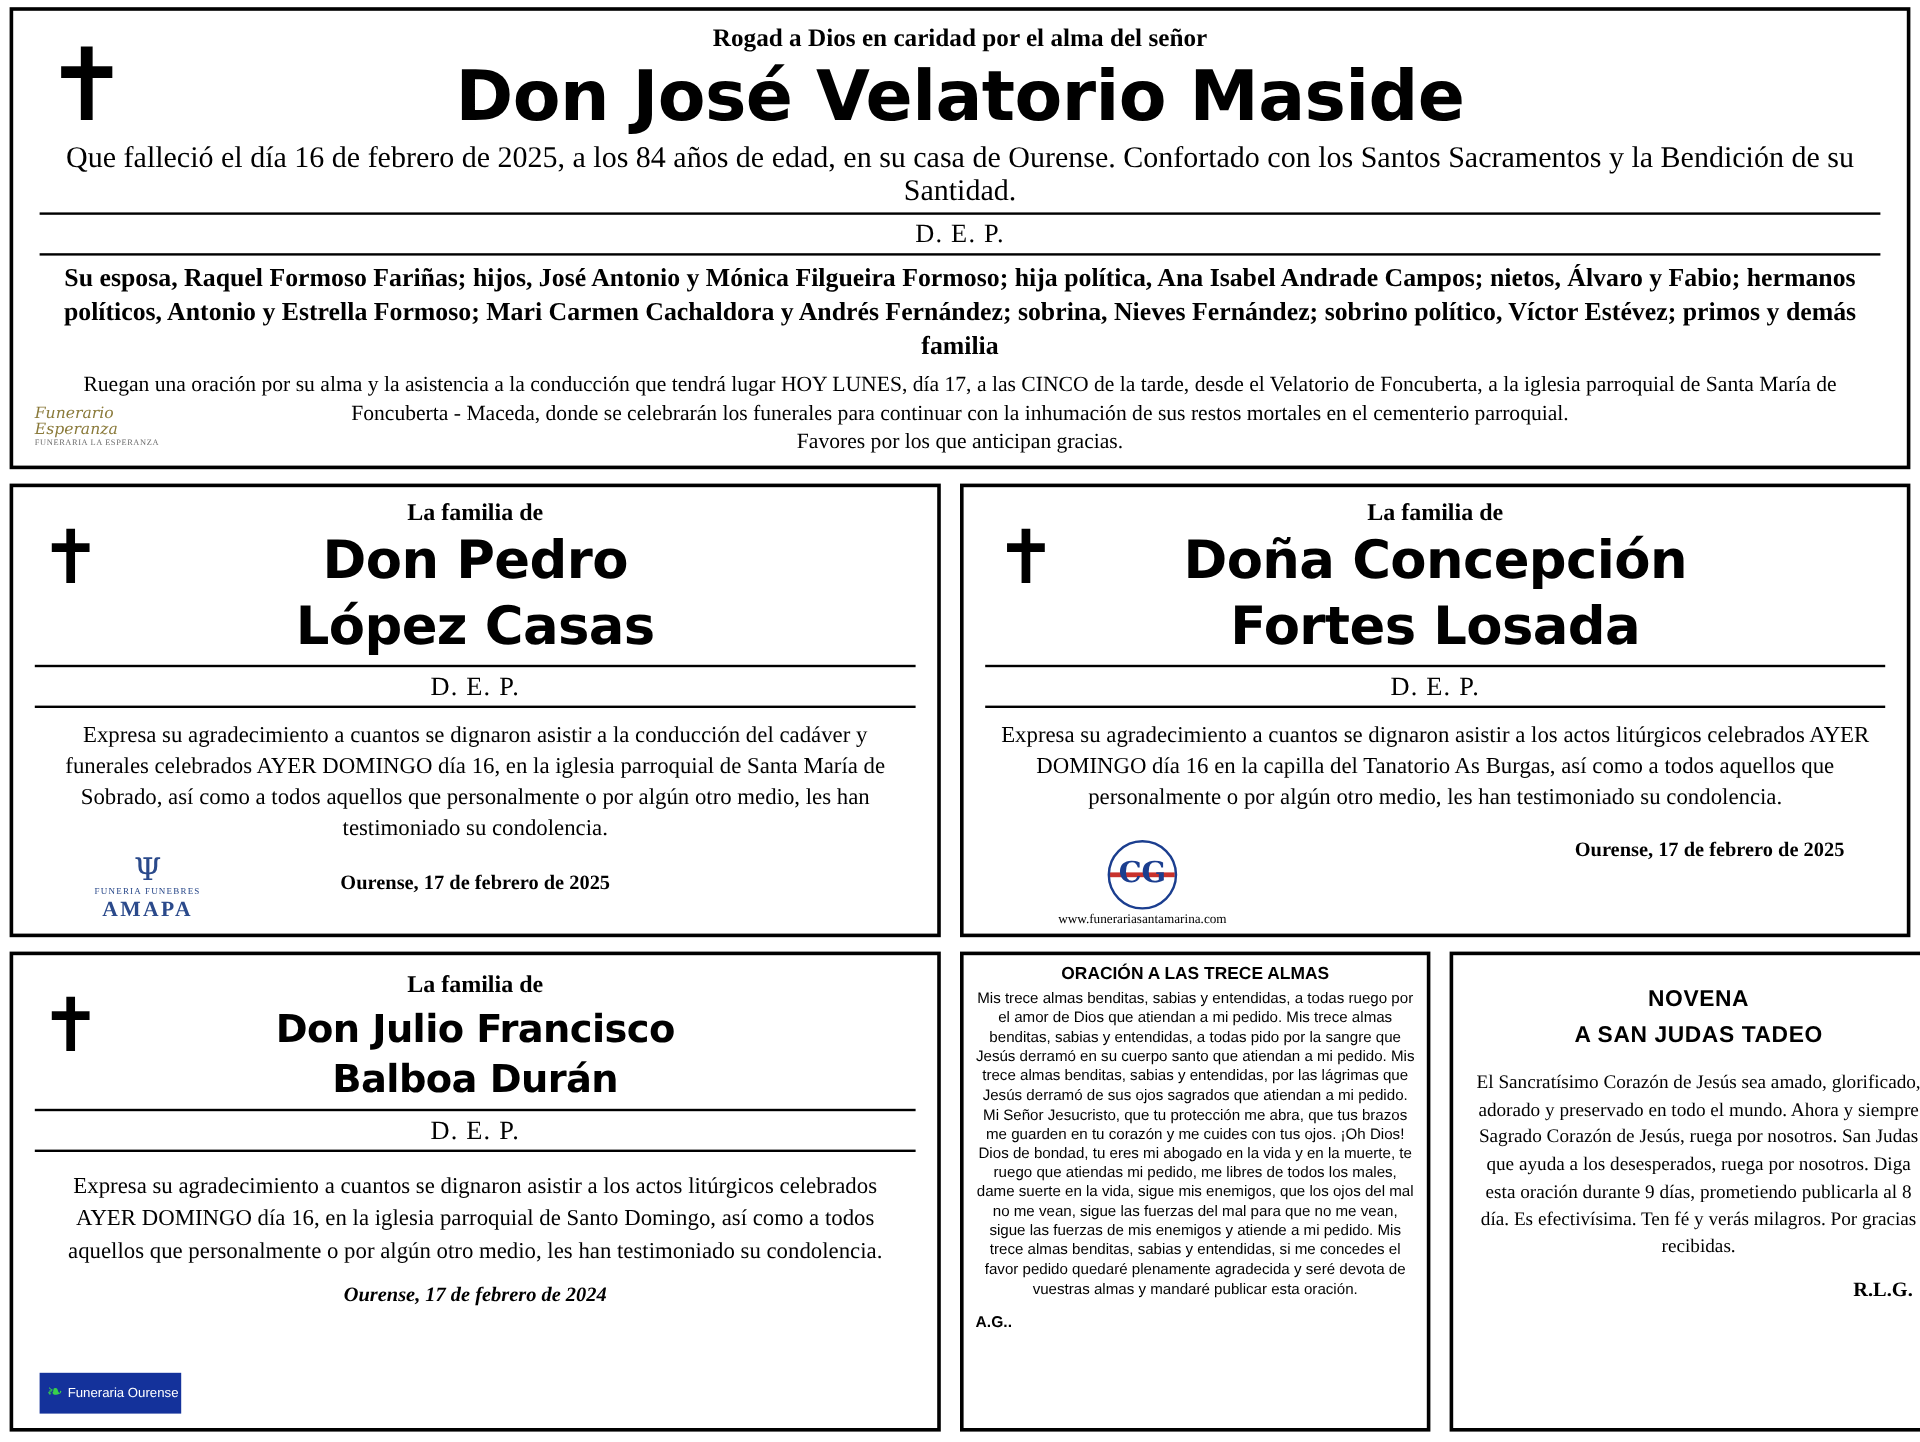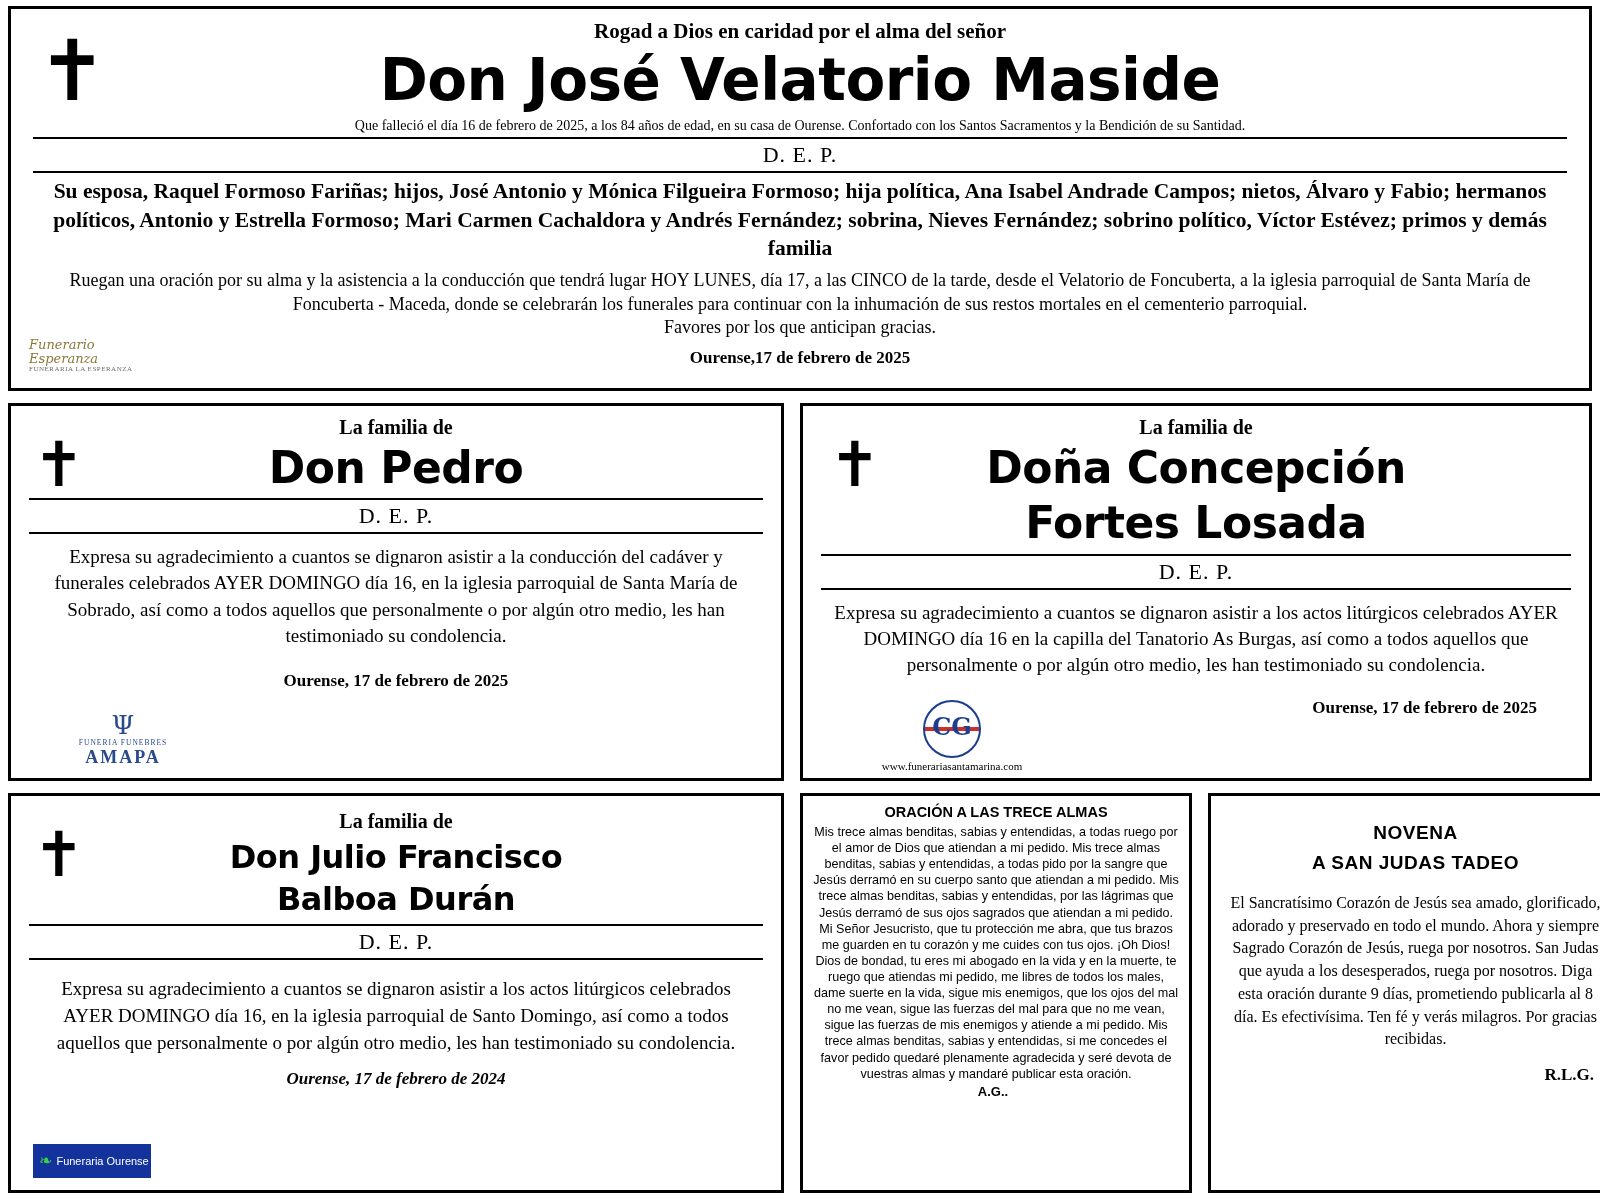--- a/index.html
+++ b/index.html
@@ -49,21 +49,21 @@
     font-size: 20px;
   }
   .deceased {
     text-align: center;
     font-family: "DejaVu Sans", sans-serif;
     font-weight: bold;
     letter-spacing: -0.5px;
   }
   .subline {
     text-align: center;
-    font-size: 14px;
+    font-size: 25px;
   }
   .rule {
     border-top: 2px solid #000;
     margin: 3px 0;
   }
   .dep {
     text-align: center;
     font-size: 22px;
     letter-spacing: 1px;
     margin: 1px 0 2px;
@@ -206,25 +206,25 @@
     font-family: "Liberation Sans", sans-serif;
     margin-bottom: 4px;
   }
   #prayer-trece .text {
     text-align: center;
     font-size: 12.6px;
     line-height: 1.28;
     font-family: "Liberation Sans", sans-serif;
   }
   #prayer-trece .signature {
-    text-align: center;
+    text-align: left;
     font-weight: bold;
     font-size: 13px;
     font-family: "Liberation Sans", sans-serif;
-    margin-top: 2px;
+    margin-top: 12px;
     padding-right: 6px;
   }
 
   
   #prayer-novena { left: 1208px; top: 793px; width: 415px; height: 400px; }
   #prayer-novena .inner { padding: 26px 16px 10px; }
   #prayer-novena .title {
     text-align: center;
     font-weight: bold;
     font-size: 19px;
@@ -277,20 +277,21 @@
         <div class="sub">FUNERARIA LA ESPERANZA</div>
       </div>
     </div>
   </div>
 
   <div class="notice" id="notice-pedro">
     <div class="inner">
       <div class="cross">✝</div>
       <div class="kicker">La familia de</div>
       <div class="deceased">Don Pedro</div>
+      <div class="deceased">López Casas</div>
       <div class="rule"></div>
       <div class="dep">D. E. P.</div>
       <div class="rule"></div>
       <div class="body-text">Expresa su agradecimiento a cuantos se dignaron asistir a la conducción del cadáver y funerales celebrados AYER DOMINGO día 16, en la iglesia parroquial de Santa María de Sobrado,  así como a todos aquellos que personalmente o por algún otro medio, les han testimoniado su condolencia.</div>
       <div class="place-date">Ourense, 17 de febrero de 2025</div>
       <div class="logo-amapa">
         <div class="mark">Ψ</div>
         <div class="t1">FUNERIA FUNEBRES</div>
         <div class="t2">AMAPA</div>
       </div>

